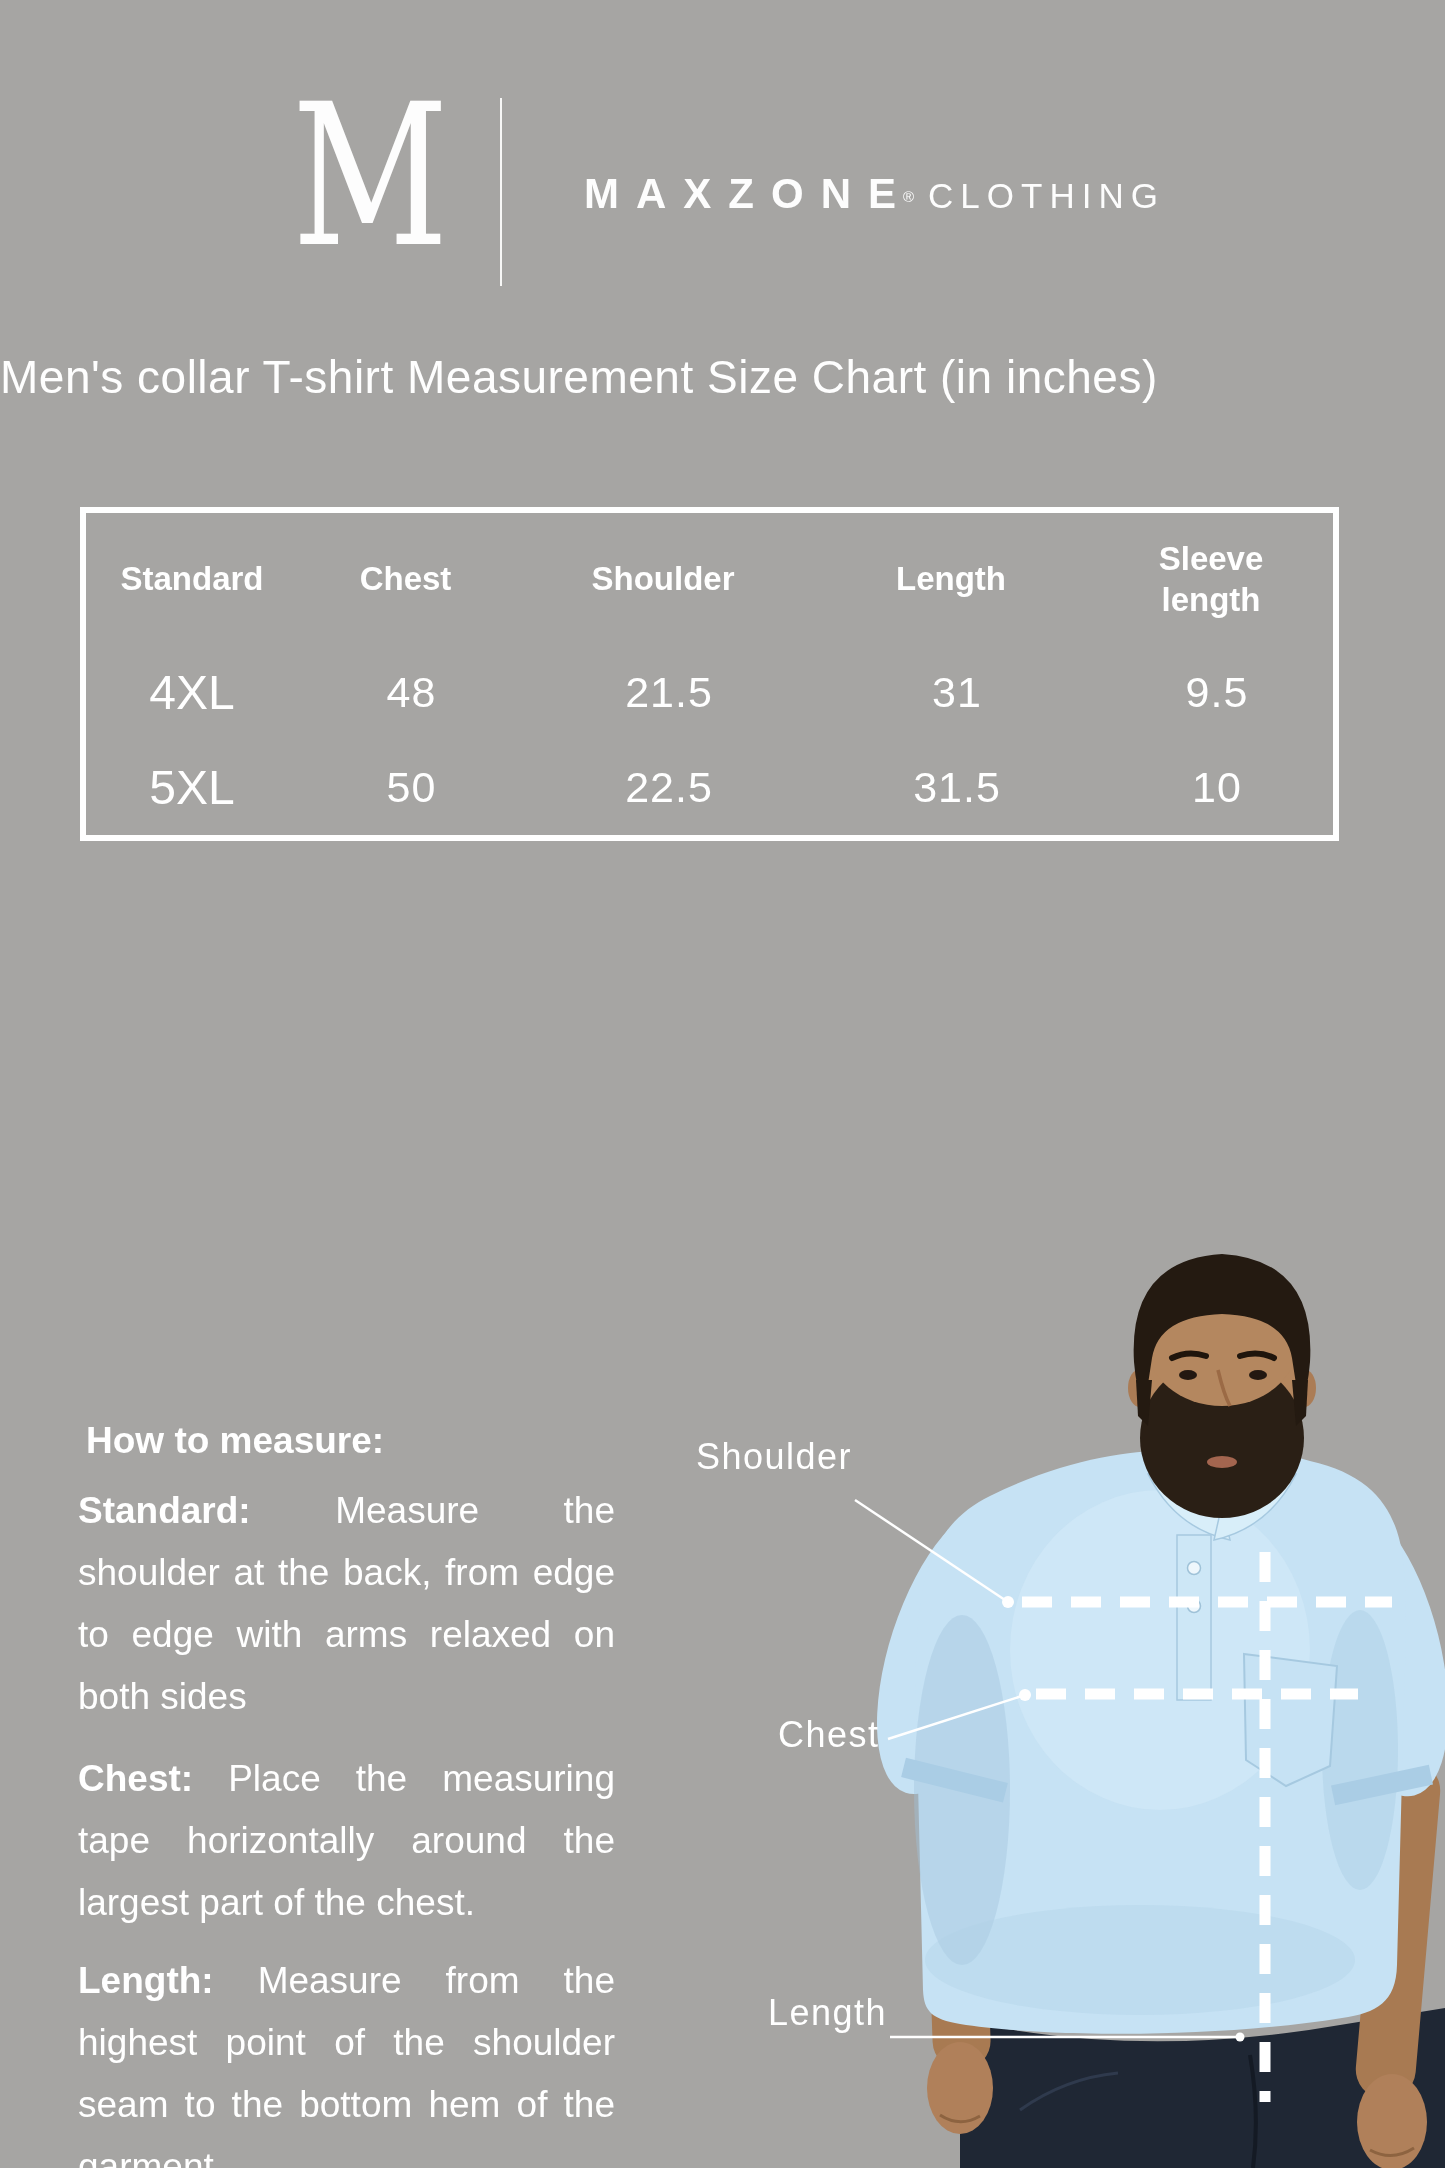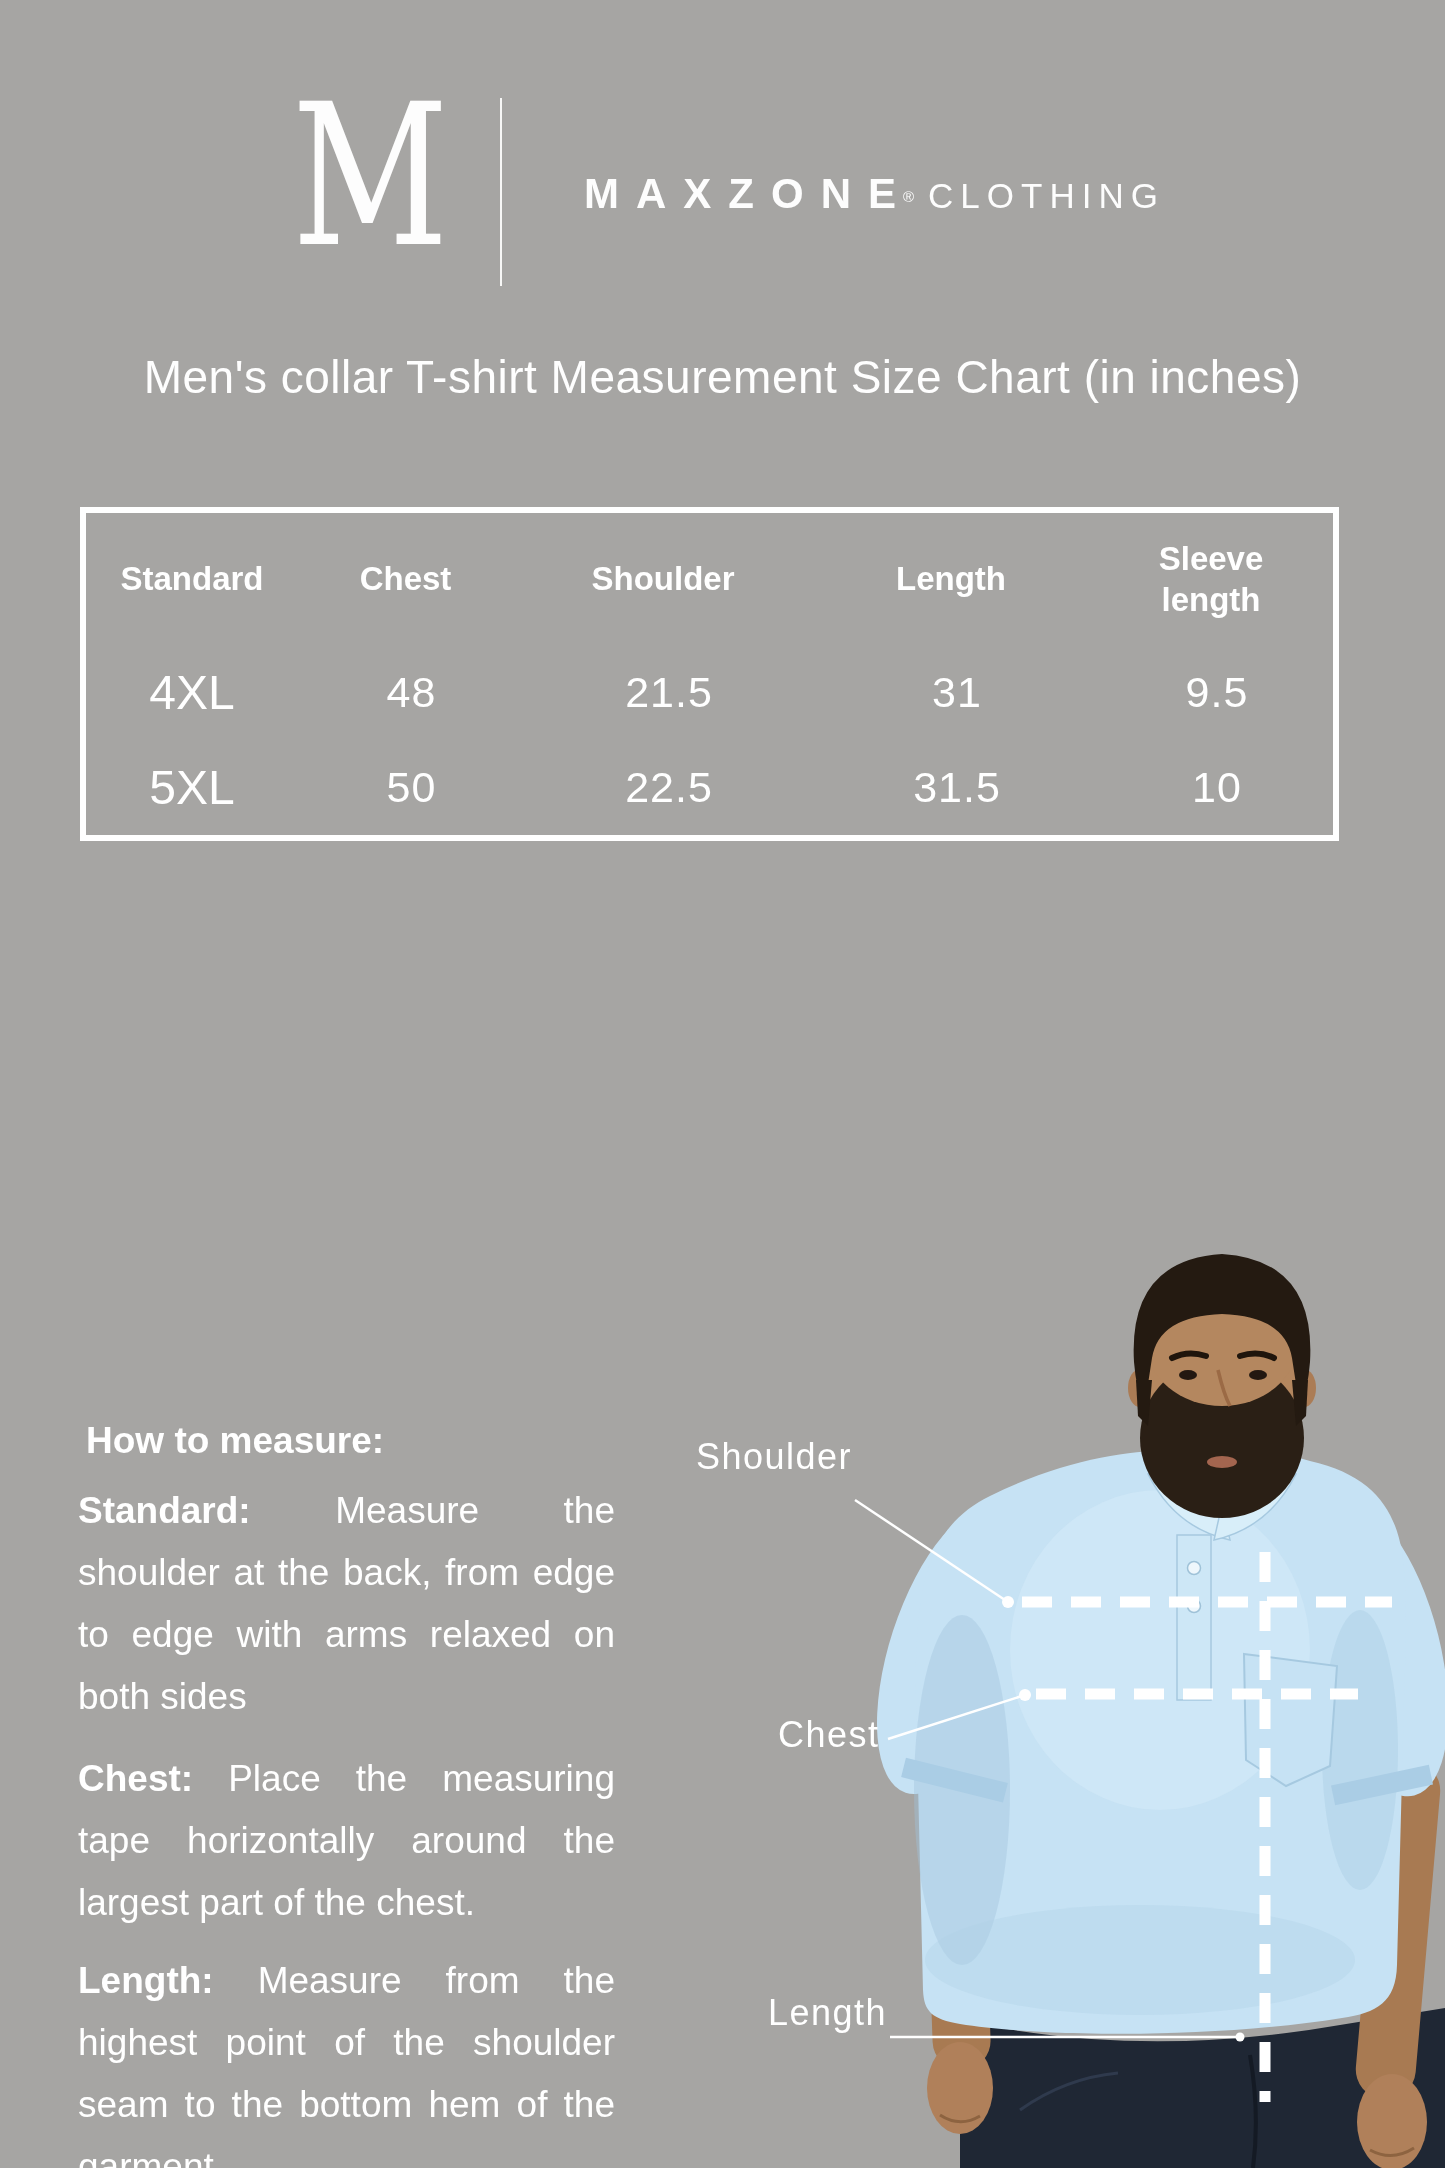--- a/index.html
+++ b/index.html
@@ -25,21 +25,21 @@
   .brand-line{
     position:absolute;left:584px;top:170px;
     white-space:nowrap;color:#fdfdfd;
   }
   .brand1{font-size:42px;font-weight:bold;letter-spacing:17px;}
   .reg{font-size:15px;vertical-align:super;letter-spacing:0;margin-left:-10px;}
   .brand2{font-size:35px;font-weight:400;letter-spacing:7px;margin-left:14px;}
   
   .page-title{
     position:absolute;left:0;right:0;top:350px;
-    text-align:center;font-size:46px;font-weight:400;
+    text-align:left;font-size:46px;font-weight:400;
     letter-spacing:0.5px;color:#fefefe;margin:0;
   }
   
   .size-table{
     position:absolute;left:80px;top:507px;
     display:grid;
     grid-template-columns:212px 215px 300px 276px 244px;
     grid-template-rows:132px 95px 95px;
     gap:0;background:#ffffff;border:6px solid #ffffff;
   }

